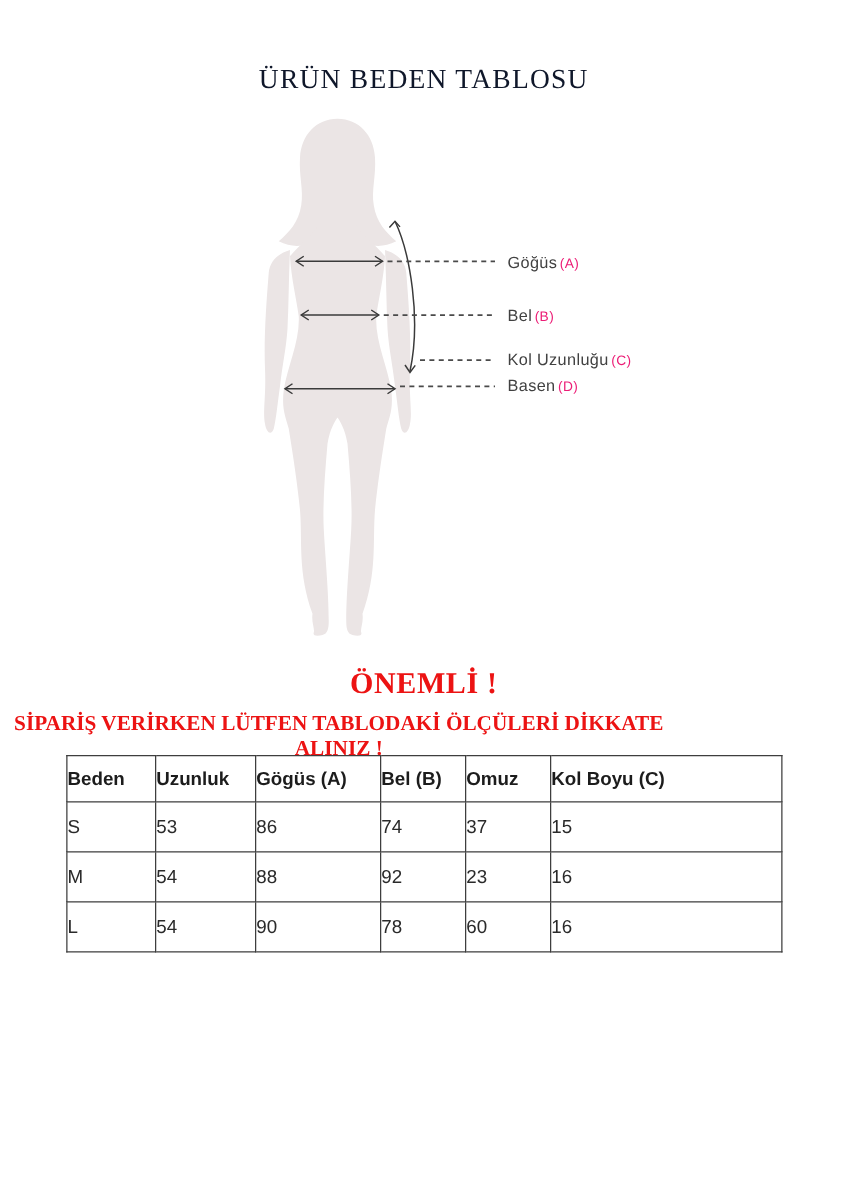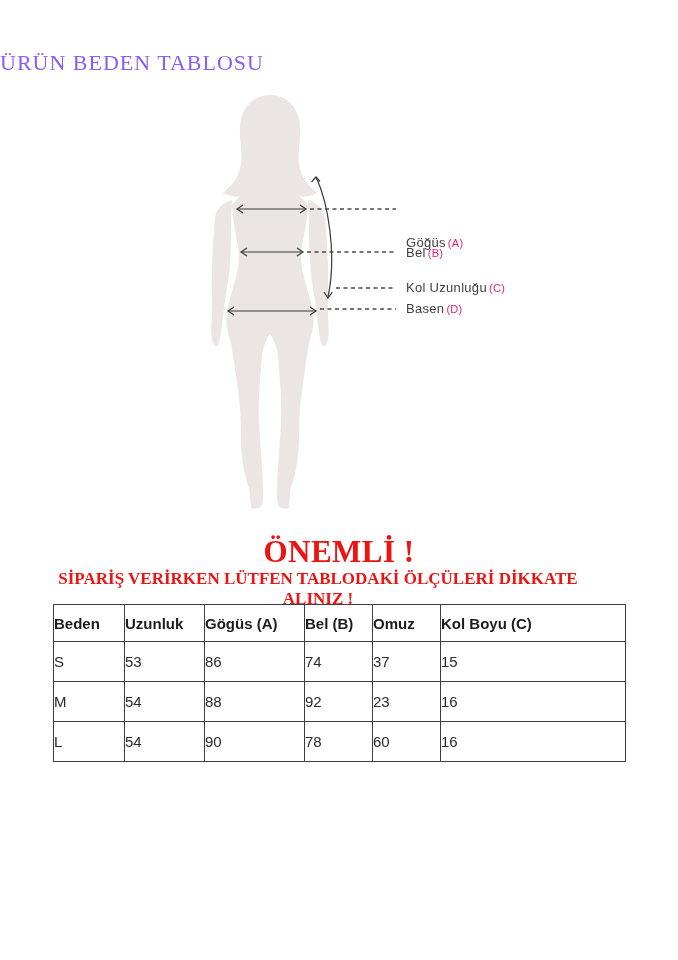--- a/index.html
+++ b/index.html
@@ -2,35 +2,35 @@
 <html style="--red: #EC1313; --pink: #EC1D76; --silhouette: #EBE5E5; --line: #3A3A3A; --label: #414141; --table_border: #3E3E3E; --text: #1C1C1C;"><head>
 <meta charset="utf-8">
 <style>
   :root{
     --red:#EC1313; --pink:#EC1D76; --silhouette:#EBE5E5; --line:#3A3A3A;
     --label:#414141; --table_border:#3E3E3E; --text:#1C1C1C;
   }
   html,body{margin:0;padding:0;background:#fff;}
   .canvas{position:relative;width:678px;height:960px;background:#fff;overflow:hidden;
           font-family:"Liberation Sans",sans-serif;}
-  .page-title{position:absolute;top:50px;left:0;width:678px;
-    font-family:"Liberation Serif",serif;font-size:22px;color:#8b5cf6;letter-spacing:1px;}
+  .page-title{position:absolute;top:50px;left:0;width:678px;text-align:center;
+    font-family:"Liberation Serif",serif;font-size:22px;color:#0f172a;letter-spacing:1px;}
   .silhouette-svg{position:absolute;left:202px;top:93px;width:136px;height:418px;}
   .silhouette-svg path{fill:var(--silhouette);}
   .annot-svg{position:absolute;left:200px;top:90px;width:260px;height:260px;}
   .meas{stroke:var(--line);stroke-width:1.2;fill:none;}
   .dash{stroke:#4A4A4A;stroke-width:1.4;fill:none;stroke-dasharray:4 3.5;}
   .diagram-label{position:absolute;left:406px;font-size:13px;color:var(--label);
     letter-spacing:0.3px;white-space:nowrap;line-height:15px;}
   .diagram-label .marker{color:var(--pink);font-size:11px;margin-left:2px;}
-  .label-chest{top:202px;margin-top:33px;} .label-waist{top:245px;} .label-arm{top:280px;} .label-hip{top:301px;text-align:center;}
+  .label-chest{top:202px;} .label-waist{top:245px;} .label-arm{top:280px;} .label-hip{top:301px;text-align:center;}
   .important-heading{position:absolute;top:534px;left:0;width:678px;text-align:center;
-    font-family:"Liberation Serif",serif;font-weight:bold;font-size:31px;color:var(--red);letter-spacing:0.5px;}
+    font-family:"Liberation Serif",serif;font-weight:bold;font-size:24px;color:var(--red);letter-spacing:0.5px;}
   .order-warning{position:absolute;top:569px;left:0;width:542px;text-align:center;
-    font-family:"Liberation Serif",serif;font-weight:bold;font-size:17px;color:var(--red);margin-left:47px;}
+    font-family:"Liberation Serif",serif;font-weight:bold;font-size:17px;color:var(--red);}
   .size-table{position:absolute;left:53px;top:604px;border-collapse:collapse;table-layout:fixed;
     width:572px;}
   .size-table th,.size-table td{border:1.6px solid var(--table_border);text-align:left;
     vertical-align:middle;color:var(--text);padding:0;}
   .size-table th{height:36px;font-size:15px;font-weight:bold;}
   .size-table td{height:39px;font-size:15px;font-weight:normal;color:#2A2A2A;}
 </style>
 </head>
 <body>
 

